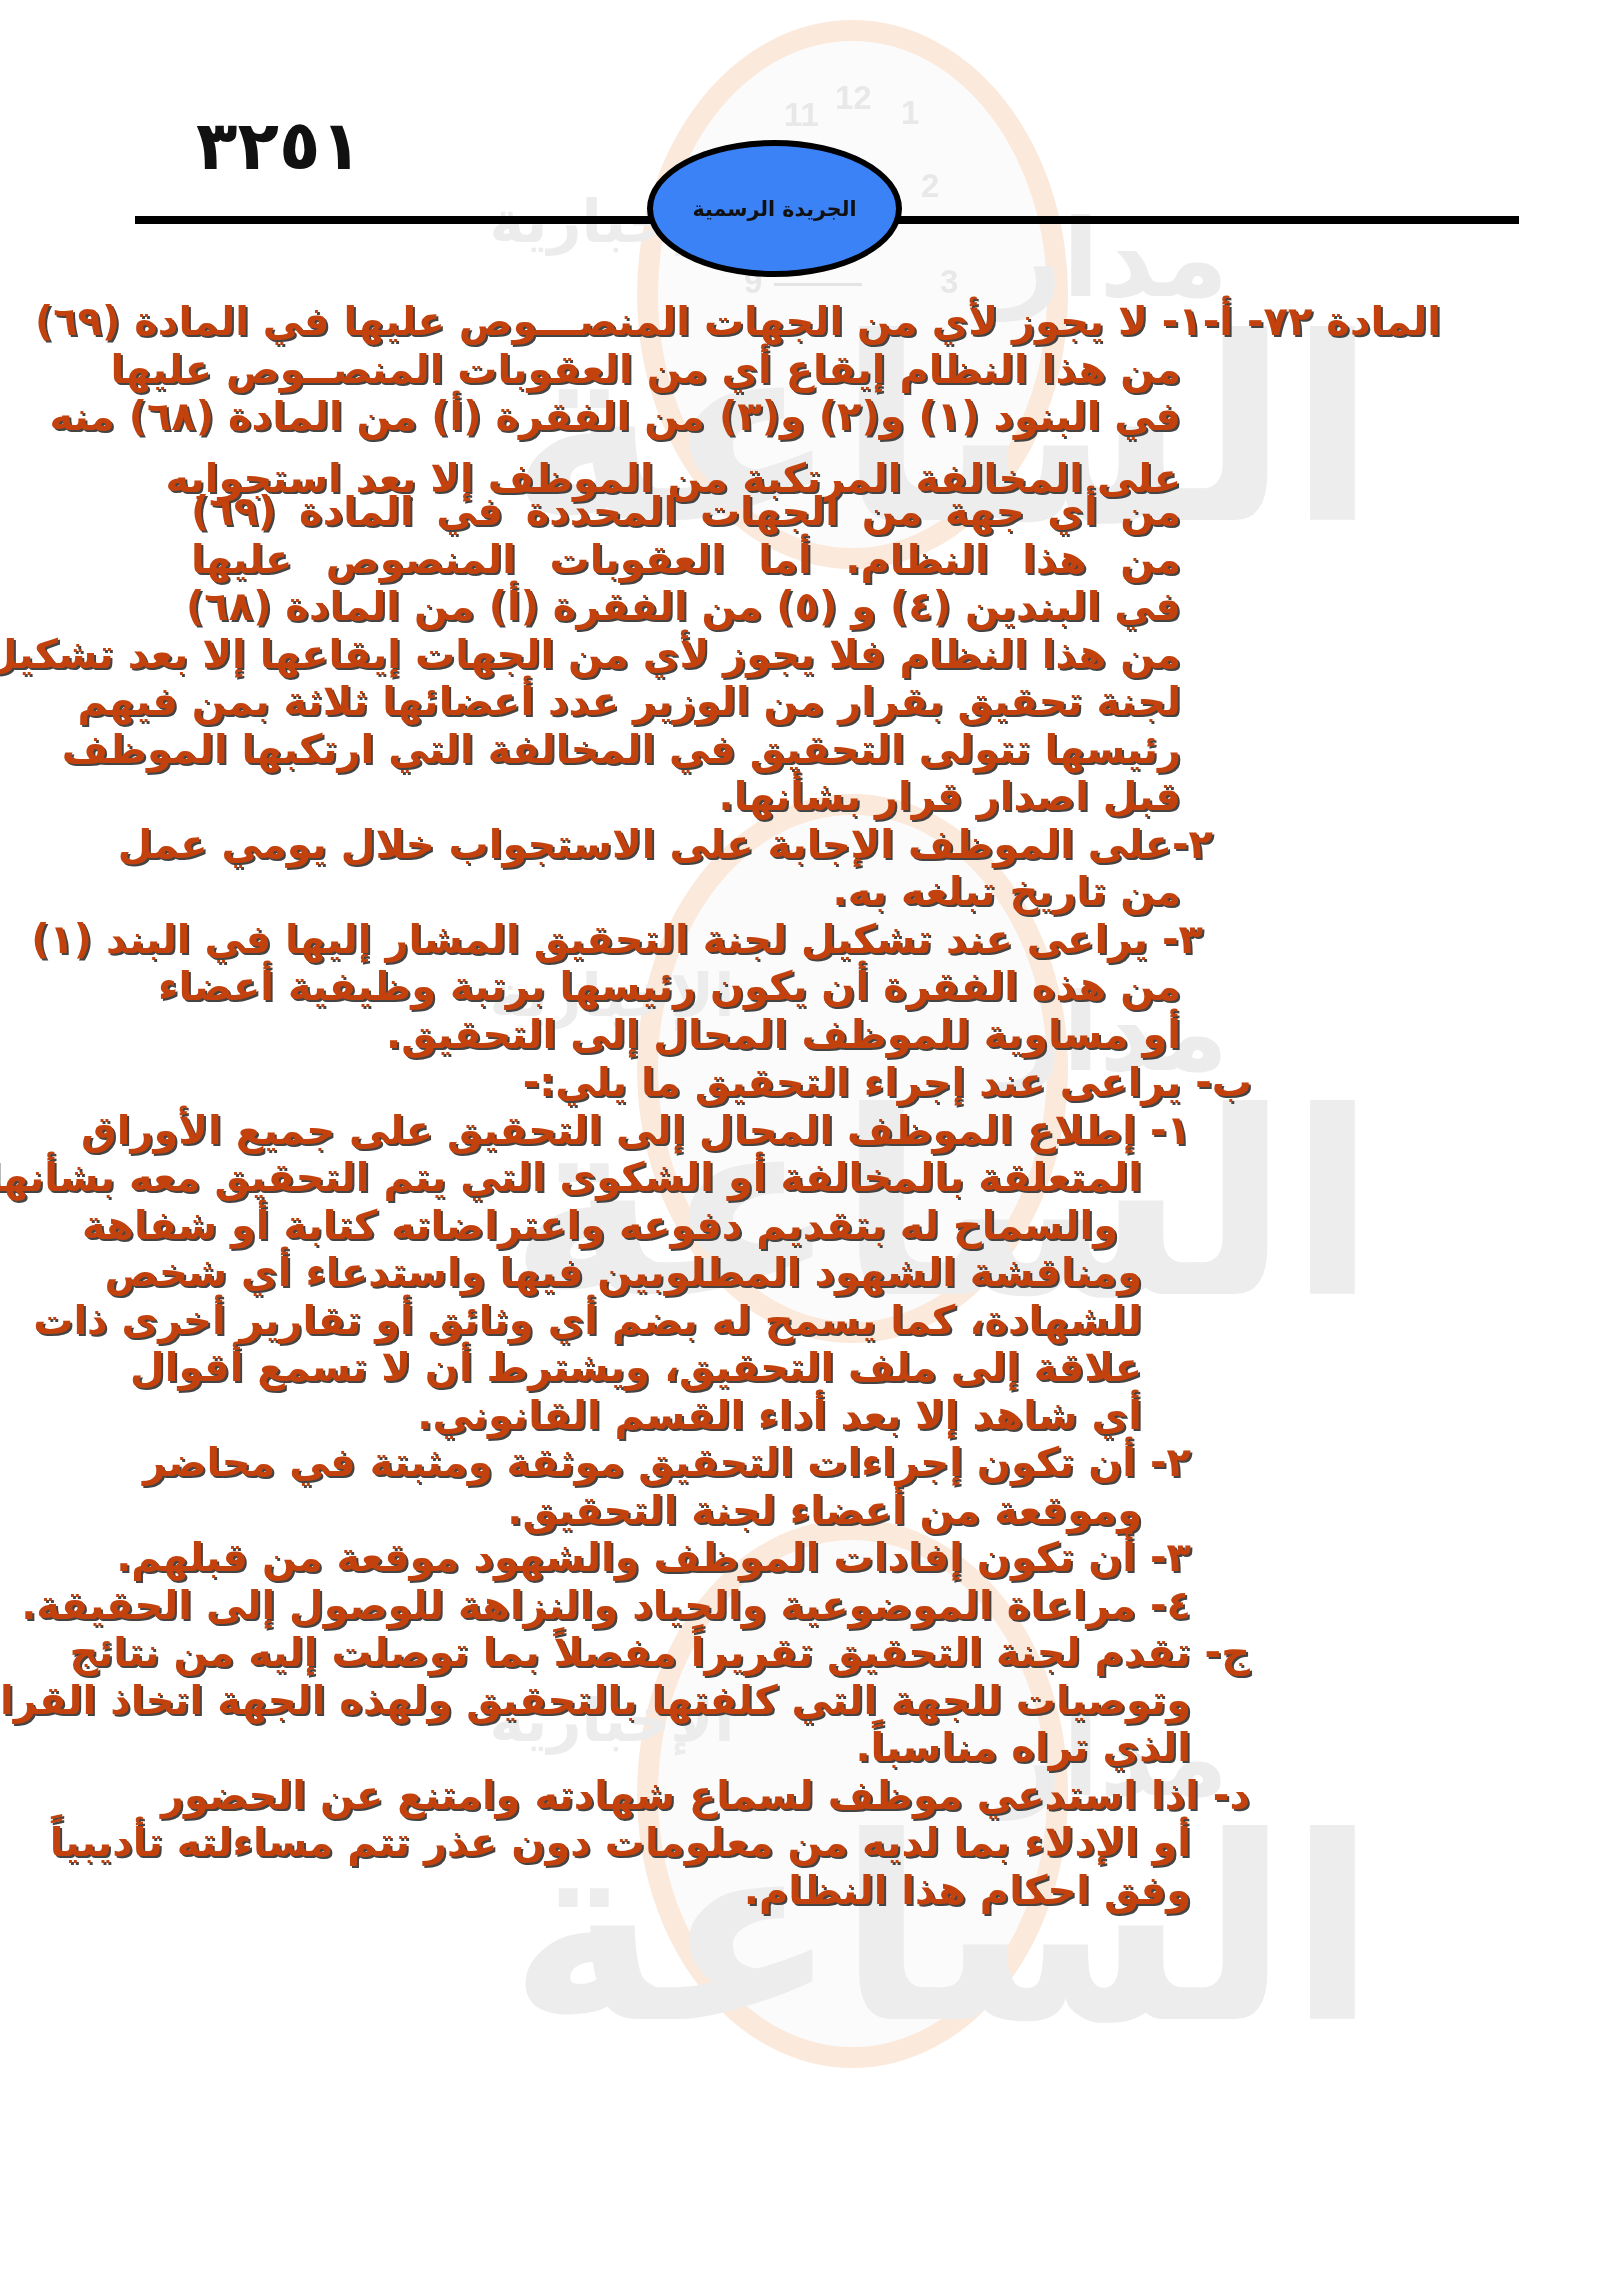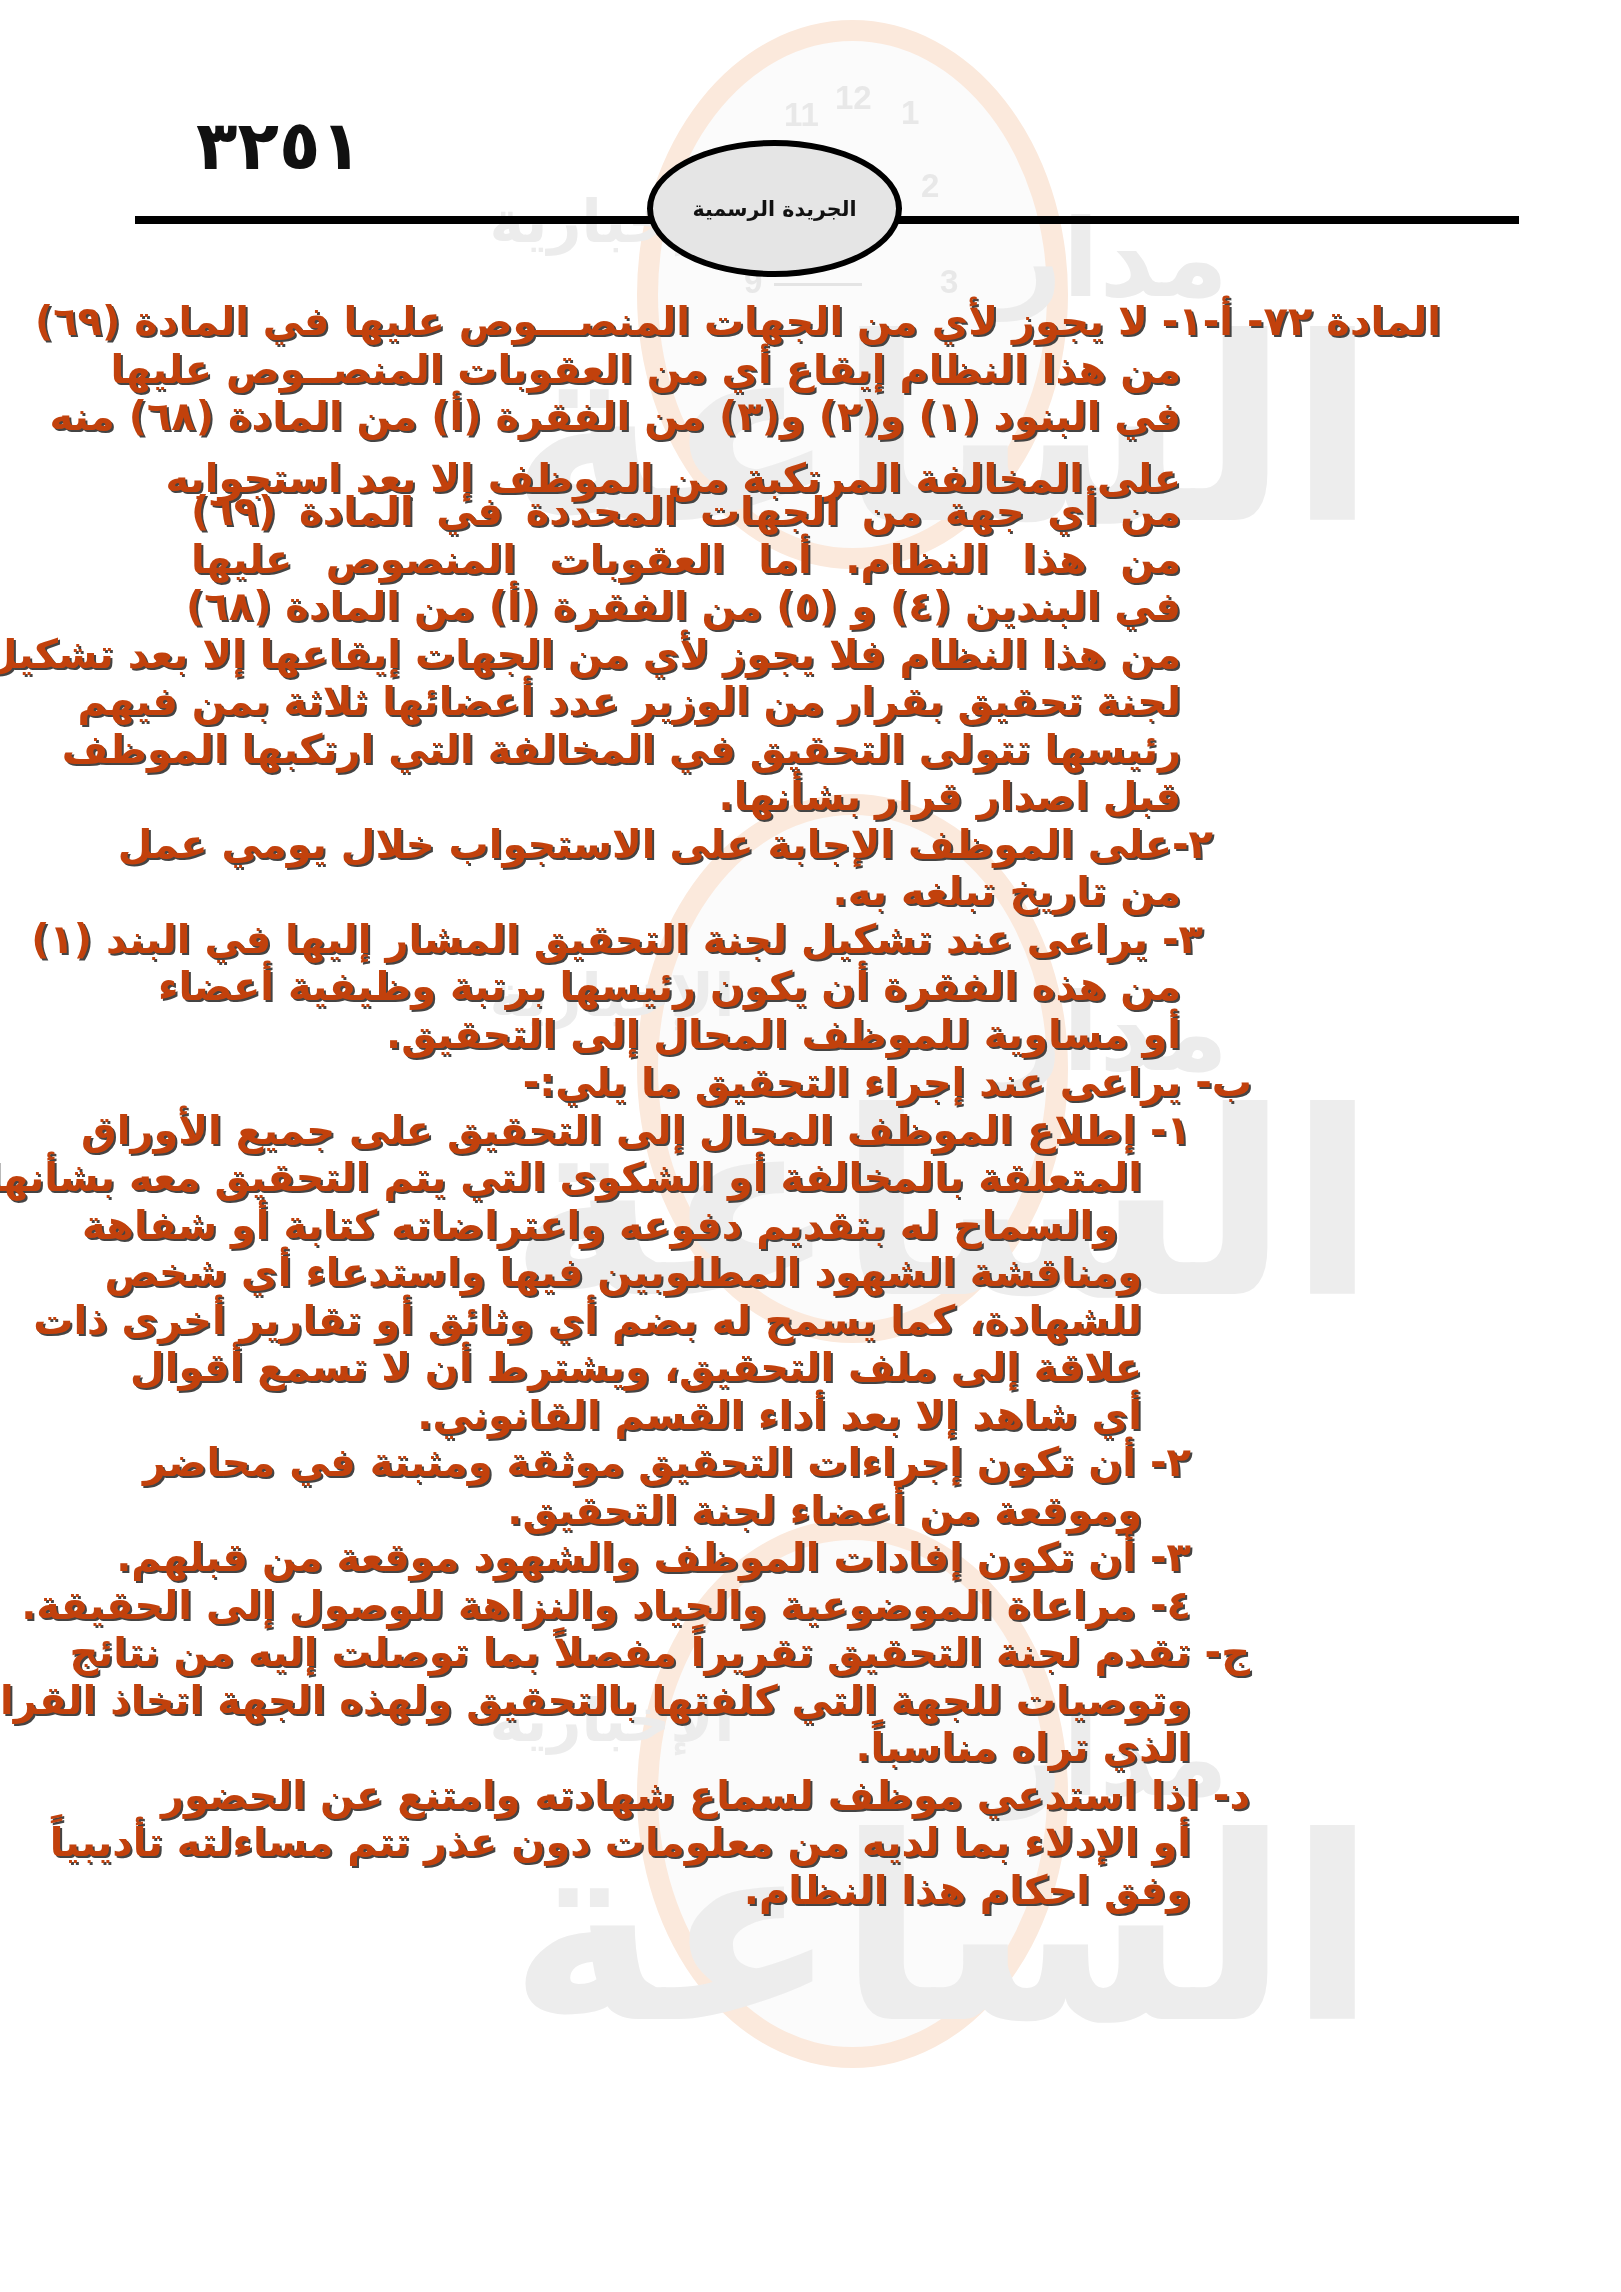--- a/index.html
+++ b/index.html
@@ -12,21 +12,21 @@
     border: 21.6px solid #fbe9dc; background: #fbfbfb; box-sizing: border-box; }
   .wm .num { position: absolute; color: #e8e8e8; font-family: "Liberation Sans", sans-serif; font-weight: bold; font-size: 33px; }
   .wm .hand { position: absolute; background: #e4e4e4; }
   .wm .brand1 { position: absolute; left: 530px; top: 176px; font-size: 108px; font-weight: bold; color: #ececec; direction: rtl; }
   .wm .brand2 { position: absolute; left: 19.6px; top: 167px; font-size: 59px; font-weight: bold; color: #ececec; direction: rtl; }
   .wm .brand3 { position: absolute; left: 39px; top: 284px; font-size: 255px; font-weight: bold; color: #ededed; direction: rtl; line-height: 1; }
 
   .page-number { position: absolute; left: 196px; top: 106px; font-size: 68px; font-weight: bold; color: #111; font-family: "DejaVu Sans", sans-serif; letter-spacing: 5.9px; }
   .header-rule { position: absolute; left: 135px; top: 216px; width: 1384px; height: 7.8px; background: #000; }
   .header-oval { position: absolute; left: 647px; top: 140px; width: 255px; height: 137px; border: 6.9px solid #000;
-    border-radius: 50%; background: #e5e5e5; box-sizing: border-box; display: flex; align-items: center; justify-content: center; }
+    border-radius: 50%; background: #3b82f6; box-sizing: border-box; display: flex; align-items: center; justify-content: center; }
   .header-title { font-size: 20.6px; font-weight: bold; color: #111; direction: rtl; }
 
   .line { position: absolute; direction: rtl; white-space: nowrap; font-weight: bold; color: #c2410c;
     font-size: 40px; line-height: 45px; text-shadow: 2px 2px 0 #444; text-align: justify; text-align-last: justify; }
 </style>
 </head>
 <body>
 
 <div class="wm" style="top:19.6px;">
   <div class="ring"></div>

